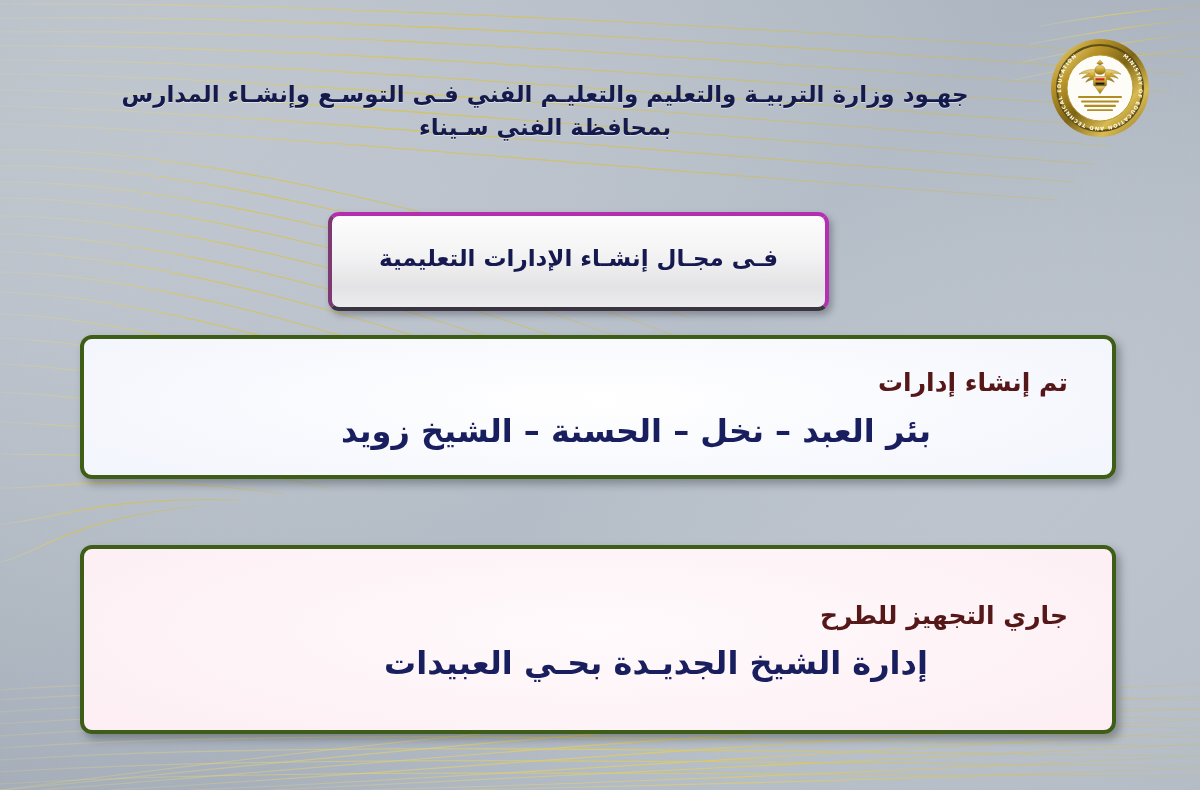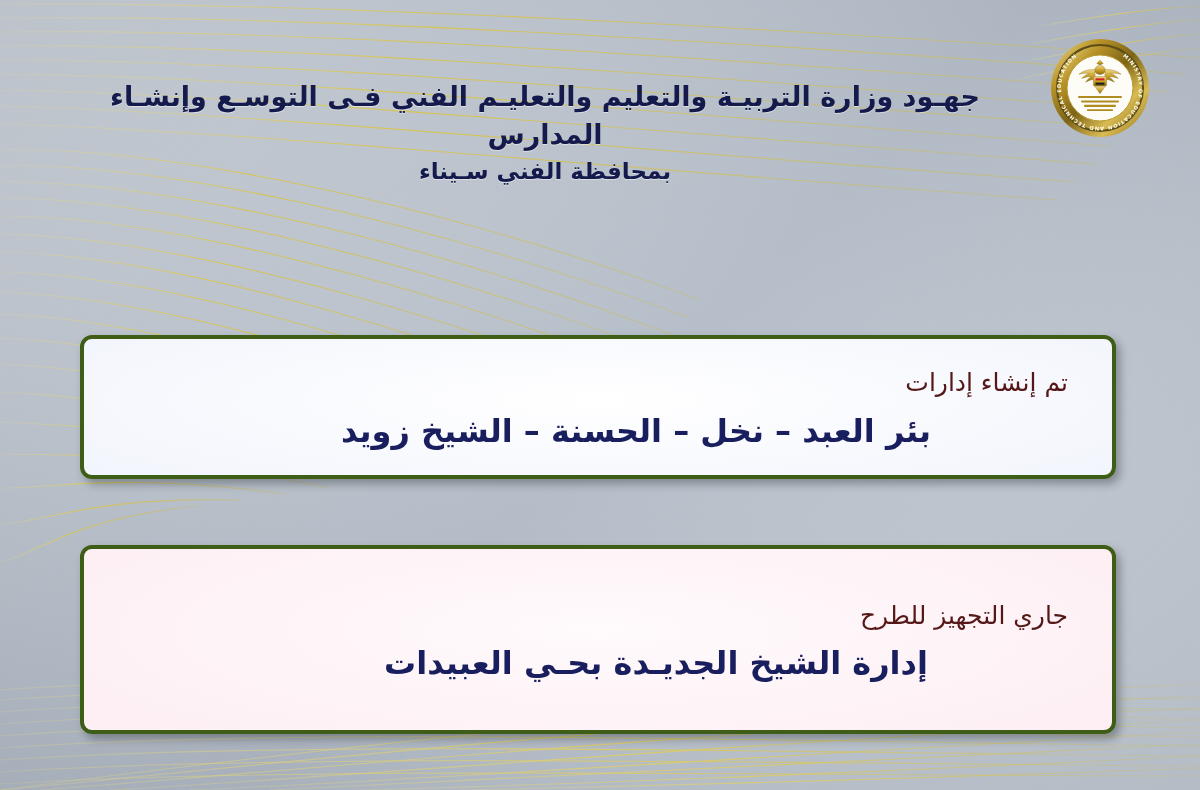--- a/index.html
+++ b/index.html
@@ -22,21 +22,21 @@
 
   
   .title-wrap{
     position:absolute;top:78px;left:0;right:0;
     text-align:center;padding:0 170px 0 60px;
     line-height:1.42;
   }
   .title-line{
     color:#141a4c;
     font-weight:bold;
-    font-size:27px;
+    font-size:23px;
     letter-spacing:0px;
     text-shadow:0 1px 0 rgba(255,255,255,.45);
   }
   .title-line.l2{font-size:23px;}
 
   
   .box{position:absolute;box-sizing:border-box;}
 
   .box-head{
     left:328px;top:212px;width:501px;height:99px;
@@ -65,21 +65,21 @@
   }
   .box-2{
     top:335px;height:144px;
     background:radial-gradient(120% 160% at 50% 45%,#ffffff 0%,#f4f6fd 48%,#e9edf9 100%);
   }
   .box-3{
     top:545px;height:189px;
     background:radial-gradient(120% 160% at 50% 45%,#fffafc 0%,#fdeef3 55%,#fbe7ee 100%);
   }
   .box-green .head-line{
-    color:#551717;font-weight:normal;font-size:25px;line-height:1.25;
+    color:#551717;font-weight:bold;font-size:25px;line-height:1.25;
     margin-bottom:12px;
   }
   .box-green .body-line{
     color:#191f5e;font-weight:bold;font-size:32px;line-height:1.25;
     text-align:center;padding-left:40px;
   }
   .box-3 .body-line{padding-left:130px;}
   .box-2 .body-line{padding-left:90px;}
 </style>
 </head>
@@ -222,20 +222,23 @@
         <rect x="39" y="73.2" width="26" height="1.9" rx="0.9"></rect>
       </g>
     </svg>
   </div>
 
   <div class="title-wrap">
     <div class="title-line l1">جهـود وزارة التربيـة والتعليم والتعليـم الفني فـى التوسـع وإنشـاء المدارس</div>
     <div class="title-line l2">بمحافظة الفني سـيناء</div>
   </div>
 
+  <div class="box box-head">
+    <span class="txt">فـى مجـال إنشـاء الإدارات التعليمية</span>
+  </div>
 
   <div class="box box-green box-2">
     <div class="head-line">تم إنشاء إدارات</div>
     <div class="body-line">بئر العبد – نخل – الحسنة – الشيخ زويد</div>
   </div>
 
   <div class="box box-green box-3">
     <div class="head-line">جاري التجهيز للطرح</div>
     <div class="body-line">إدارة الشيخ الجديـدة بحـي العبيدات</div>
   </div>

